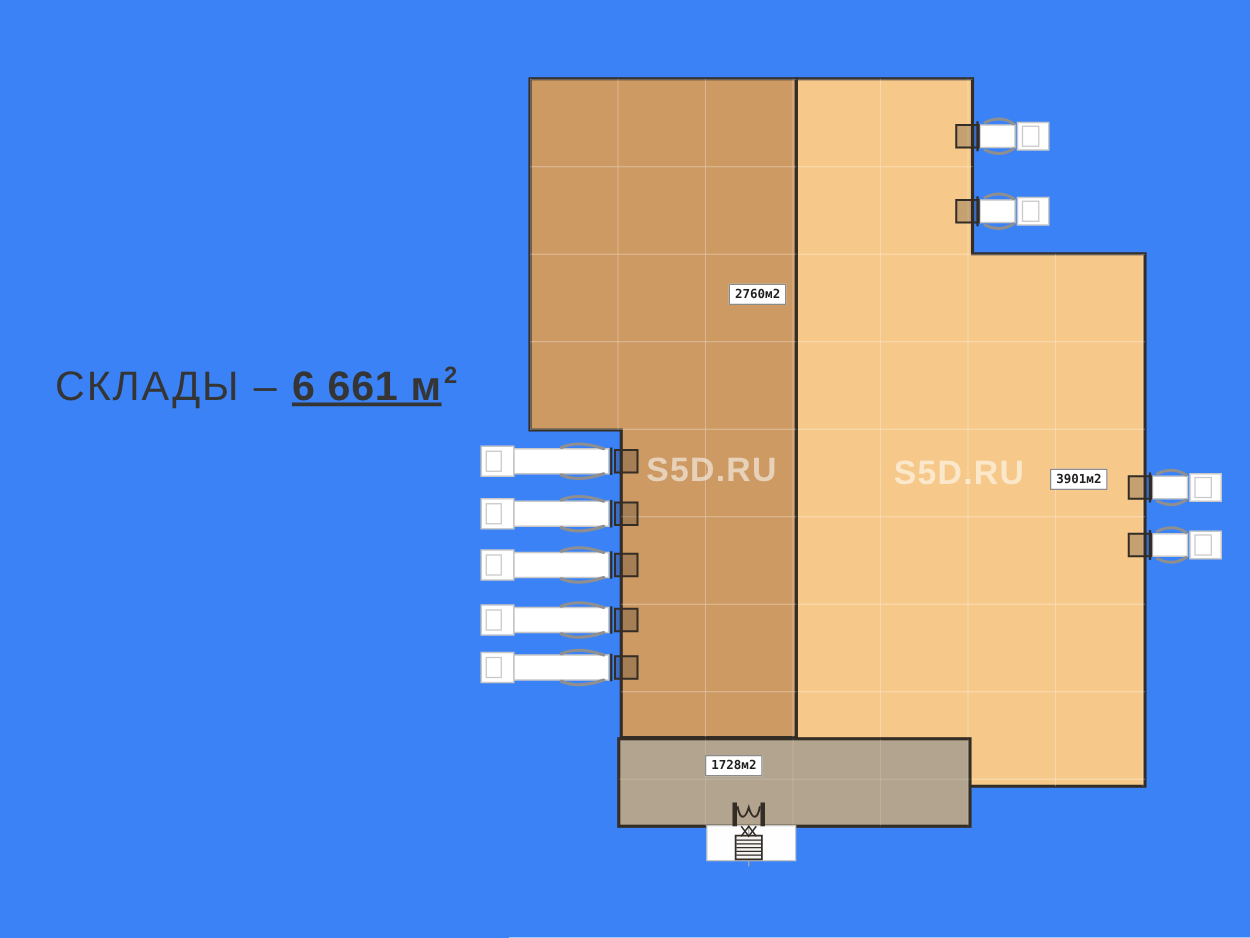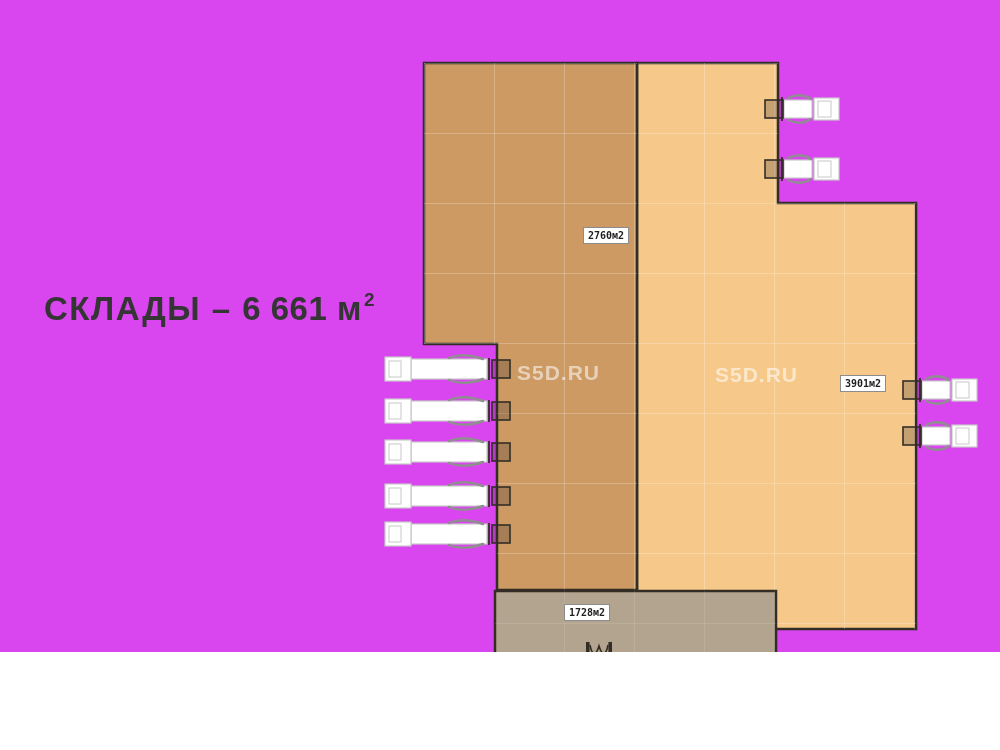--- a/index.html
+++ b/index.html
@@ -1,26 +1,26 @@
 <!DOCTYPE html>
 <html><head>
 <meta charset="utf-8">
 <style>
   html,body{margin:0;padding:0;background:#ffffff;}
-  .page{position:relative;width:1000px;height:652px;background:#d946ef;overflow:hidden;
+  .page{position:relative;width:1000px;height:750px;background:#3b82f6;overflow:hidden;
         font-family:"Liberation Sans",sans-serif;}
   svg.plan{position:absolute;left:0;top:0;}
   .legend{position:absolute;font-size:33px;color:#353535;letter-spacing:1.5px;white-space:nowrap;}
-  .legend .pre{font-weight:700;}
-  .legend .val{font-weight:700;letter-spacing:0.5px;}
+  .legend .pre{font-weight:400;}
+  .legend .val{font-weight:700;letter-spacing:0.5px;text-decoration:underline;}
   .legend sup{font-weight:700;font-size:19px;position:relative;top:-2px;left:2px;}
   .tag{position:absolute;background:#ffffff;border:1px solid #8c8c8c;color:#1f1f1f;
        font-family:"DejaVu Sans Mono",monospace;font-size:10px;font-weight:700;
        padding:2px 4px;line-height:1.1;white-space:nowrap;}
-  .wm{position:absolute;font-weight:700;font-size:21px;color:rgba(255,255,255,0.55);
+  .wm{position:absolute;font-weight:700;font-size:27px;color:rgba(255,255,255,0.55);
       letter-spacing:1px;white-space:nowrap;text-align:right;}
 </style>
 </head>
 <body>
 
 <div class="page">
 
   <svg class="plan" width="1000" height="750" viewBox="0 0 1000 750">
     <defs>
       <pattern id="gridP" patternUnits="userSpaceOnUse" x="424" y="63" width="70" height="70">

